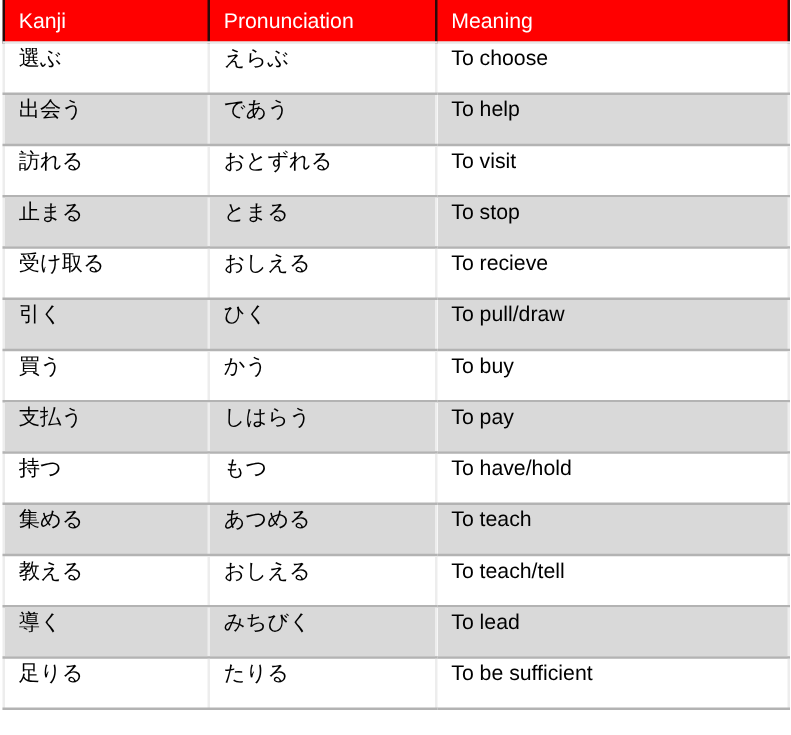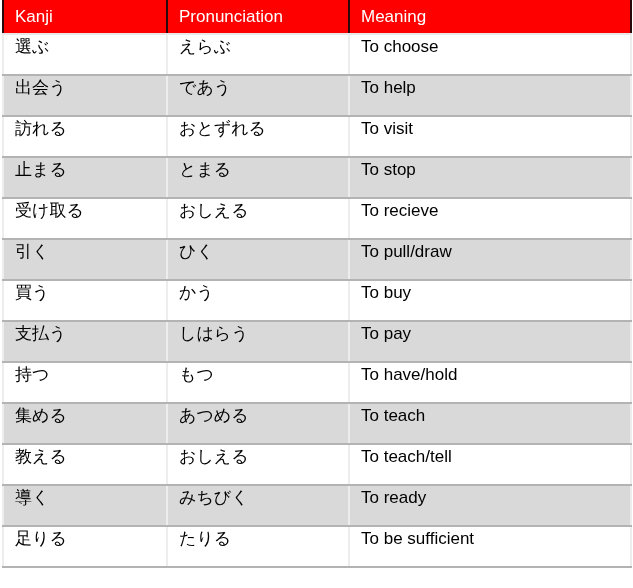--- a/index.html
+++ b/index.html
@@ -117,21 +117,21 @@
         <td>To teach</td>
       </tr>
       <tr>
         <td>教える</td>
         <td>おしえる</td>
         <td>To teach/tell</td>
       </tr>
       <tr>
         <td>導く</td>
         <td>みちびく</td>
-        <td>To ready</td>
+        <td>To lead</td>
       </tr>
       <tr>
         <td>足りる</td>
         <td>たりる</td>
         <td>To be sufficient</td>
       </tr>
     </tbody>
 </table>
 
 </body></html>

